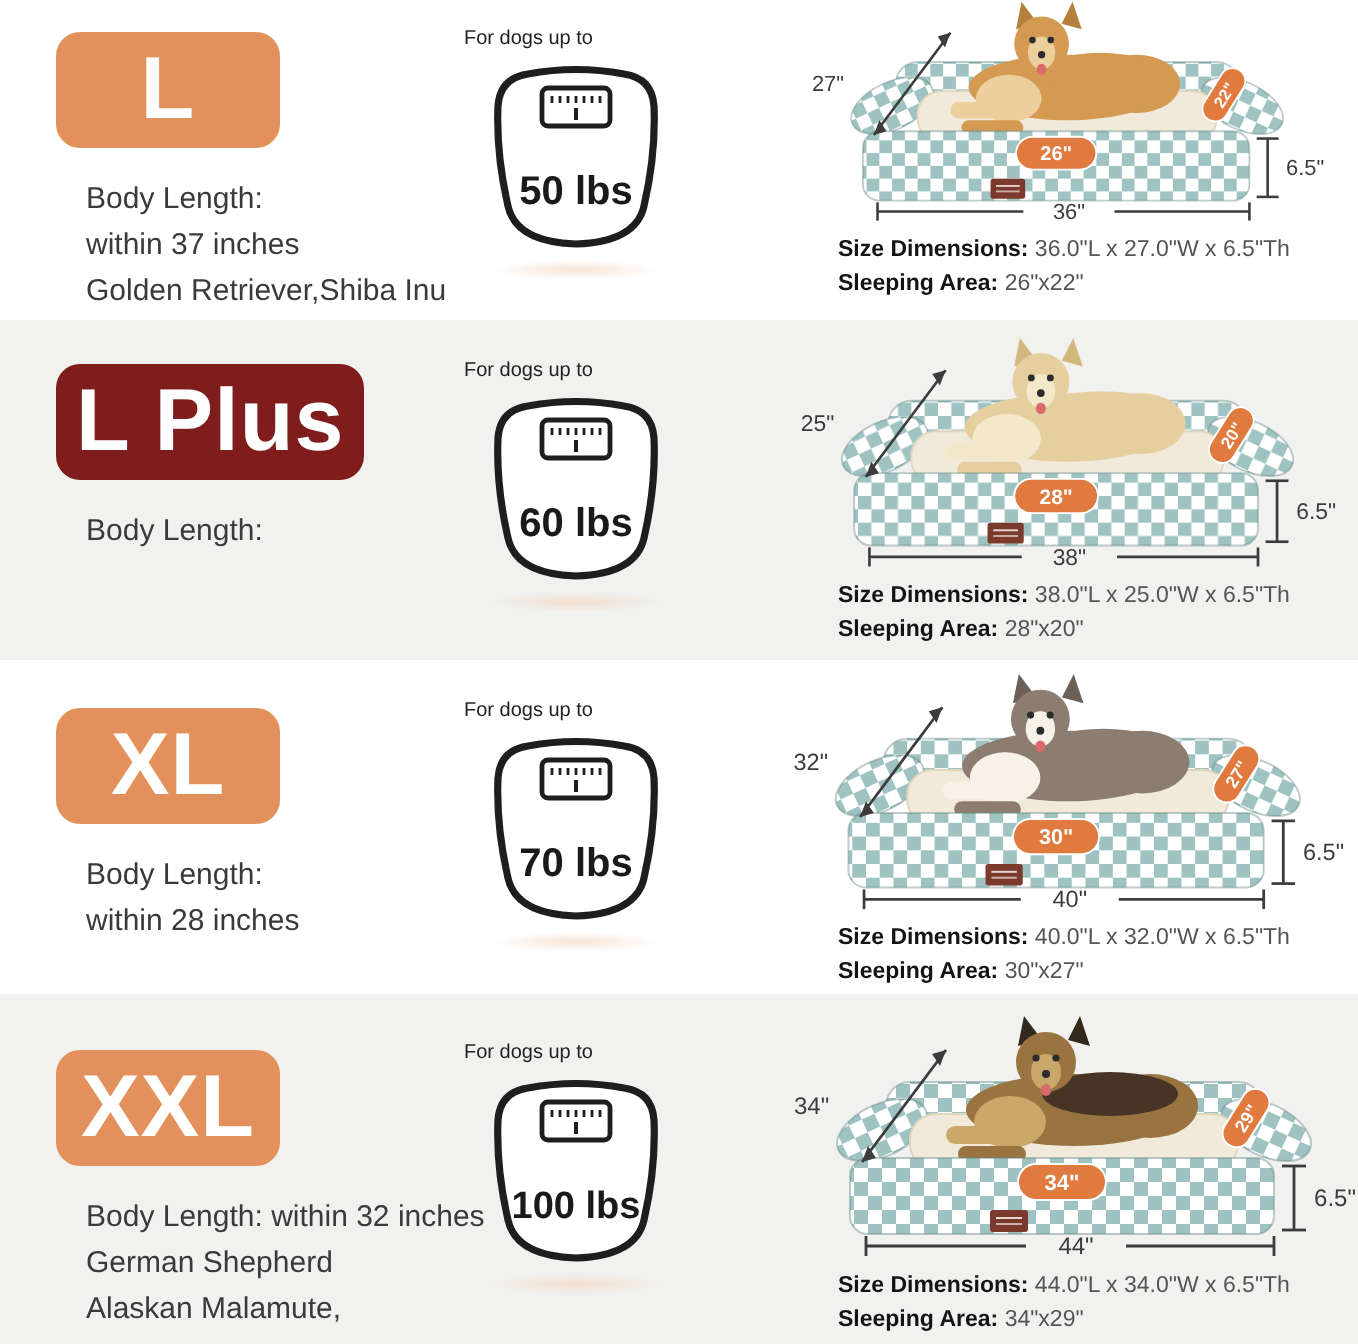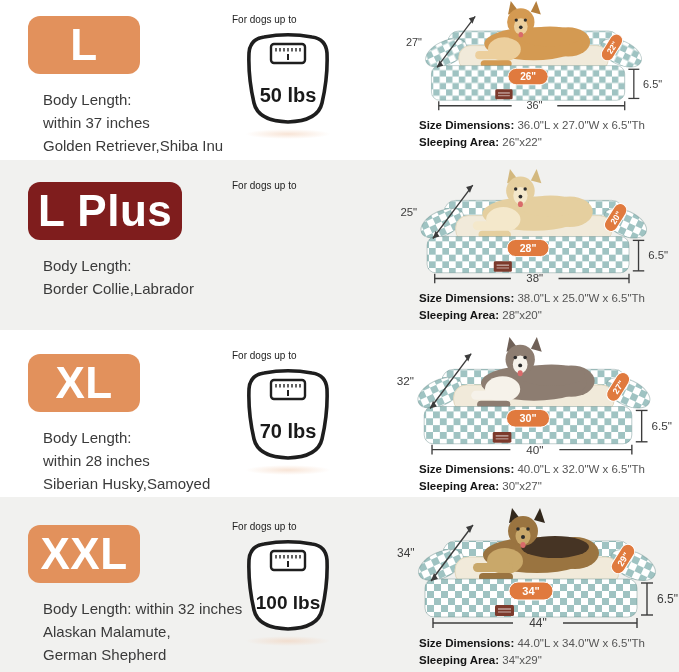--- a/index.html
+++ b/index.html
@@ -163,25 +163,42 @@
       <div><span class="lbl">Sleeping Area:</span> <span class="val">26"x22"</span></div>
     </div>
   </div>
 </section>
 
 <section class="row row-1 alt">
   <div class="col-left">
     <div class="size-badge" style="background:#7f1d1d">L Plus</div>
     <div class="body-lines">
       <div>Body Length:</div>
-      <div>Border Collie,Labrador</div>
     </div>
   </div>
   <div class="col-mid">
     <div class="for-dogs">For dogs up to</div>
+    <div class="scale-wrap">
+      <svg width="100" height="100" viewBox="0 0 100 100">
+        <path d="M 26 8 Q 50 3.5 74 8 Q 88 10 89 24 Q 90 48 84 74 Q 80 92 50 93 Q 20 92 16 74 Q 10 48 11 24 Q 12 10 26 8 Z" fill="#ffffff" stroke="#1e1e1e" stroke-width="3.6"></path>
+        <rect x="33" y="15" width="34" height="19" rx="3" fill="#ffffff" stroke="#1e1e1e" stroke-width="2.4"></rect>
+        <g stroke="#1e1e1e" stroke-width="1.4">
+          <line x1="38" y1="19" x2="38" y2="22.5"></line>
+            <line x1="42" y1="19" x2="42" y2="22.5"></line>
+            <line x1="46" y1="19" x2="46" y2="22.5"></line>
+            <line x1="50" y1="19" x2="50" y2="22.5"></line>
+            <line x1="54" y1="19" x2="54" y2="22.5"></line>
+            <line x1="58" y1="19" x2="58" y2="22.5"></line>
+            <line x1="62" y1="19" x2="62" y2="22.5"></line>
+          <line x1="50" y1="25" x2="50" y2="31" stroke-width="2"></line>
+        </g>
+        <text x="50" y="73" text-anchor="middle" font-size="20" font-weight="600" fill="#1a1a1a">60 lbs</text>
+      </svg>
+      <div class="scale-shadow"></div>
+    </div>
   </div>
   <div class="col-right">
     <svg class="bed-svg" viewBox="0 0 294 124">
       <defs>
         <pattern id="ck1" width="14" height="14" patternUnits="userSpaceOnUse">
           <rect width="14" height="14" fill="#ffffff"></rect>
           <rect width="7" height="7" fill="#9fc3c2"></rect>
           <rect x="7" y="7" width="7" height="7" fill="#9fc3c2"></rect>
         </pattern>
       </defs>
@@ -247,21 +264,20 @@
     </div>
   </div>
 </section>
 
 <section class="row row-2">
   <div class="col-left">
     <div class="size-badge" style="background:#e2915c">XL</div>
     <div class="body-lines">
       <div>Body Length:</div>
       <div>within 28 inches</div>
-      <div>Siberian Husky,Samoyed</div>
     </div>
   </div>
   <div class="col-mid">
     <div class="for-dogs">For dogs up to</div>
     <div class="scale-wrap">
       <svg width="100" height="100" viewBox="0 0 100 100">
         <path d="M 26 8 Q 50 3.5 74 8 Q 88 10 89 24 Q 90 48 84 74 Q 80 92 50 93 Q 20 92 16 74 Q 10 48 11 24 Q 12 10 26 8 Z" fill="#ffffff" stroke="#1e1e1e" stroke-width="3.6"></path>
         <rect x="33" y="15" width="34" height="19" rx="3" fill="#ffffff" stroke="#1e1e1e" stroke-width="2.4"></rect>
         <g stroke="#1e1e1e" stroke-width="1.4">
           <line x1="38" y1="19" x2="38" y2="22.5"></line>
@@ -348,22 +364,22 @@
       <div><span class="lbl">Sleeping Area:</span> <span class="val">30"x27"</span></div>
     </div>
   </div>
 </section>
 
 <section class="row row-3 alt">
   <div class="col-left">
     <div class="size-badge" style="background:#e2915c">XXL</div>
     <div class="body-lines">
       <div>Body Length: within 32 inches</div>
+      <div>German Shepherd</div>
       <div>Alaskan Malamute,</div>
-      <div>German Shepherd</div>
     </div>
   </div>
   <div class="col-mid">
     <div class="for-dogs">For dogs up to</div>
     <div class="scale-wrap">
       <svg width="100" height="100" viewBox="0 0 100 100">
         <path d="M 26 8 Q 50 3.5 74 8 Q 88 10 89 24 Q 90 48 84 74 Q 80 92 50 93 Q 20 92 16 74 Q 10 48 11 24 Q 12 10 26 8 Z" fill="#ffffff" stroke="#1e1e1e" stroke-width="3.6"></path>
         <rect x="33" y="15" width="34" height="19" rx="3" fill="#ffffff" stroke="#1e1e1e" stroke-width="2.4"></rect>
         <g stroke="#1e1e1e" stroke-width="1.4">
           <line x1="38" y1="19" x2="38" y2="22.5"></line>

